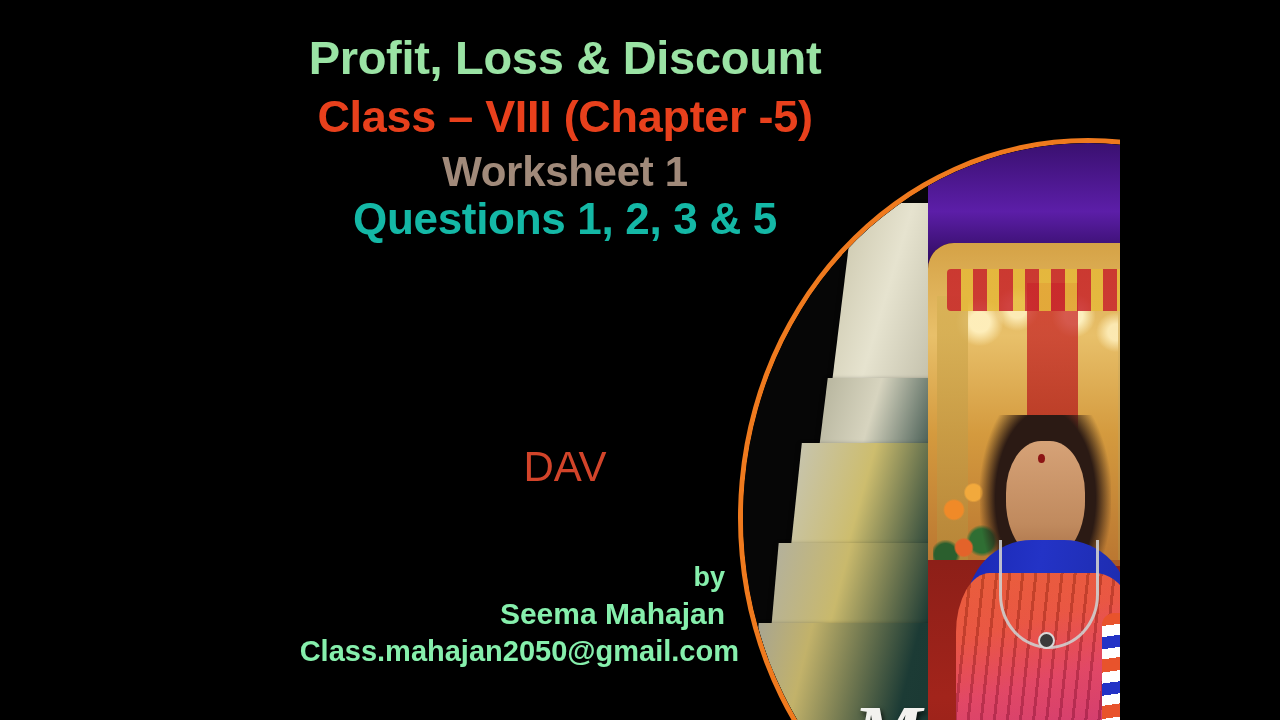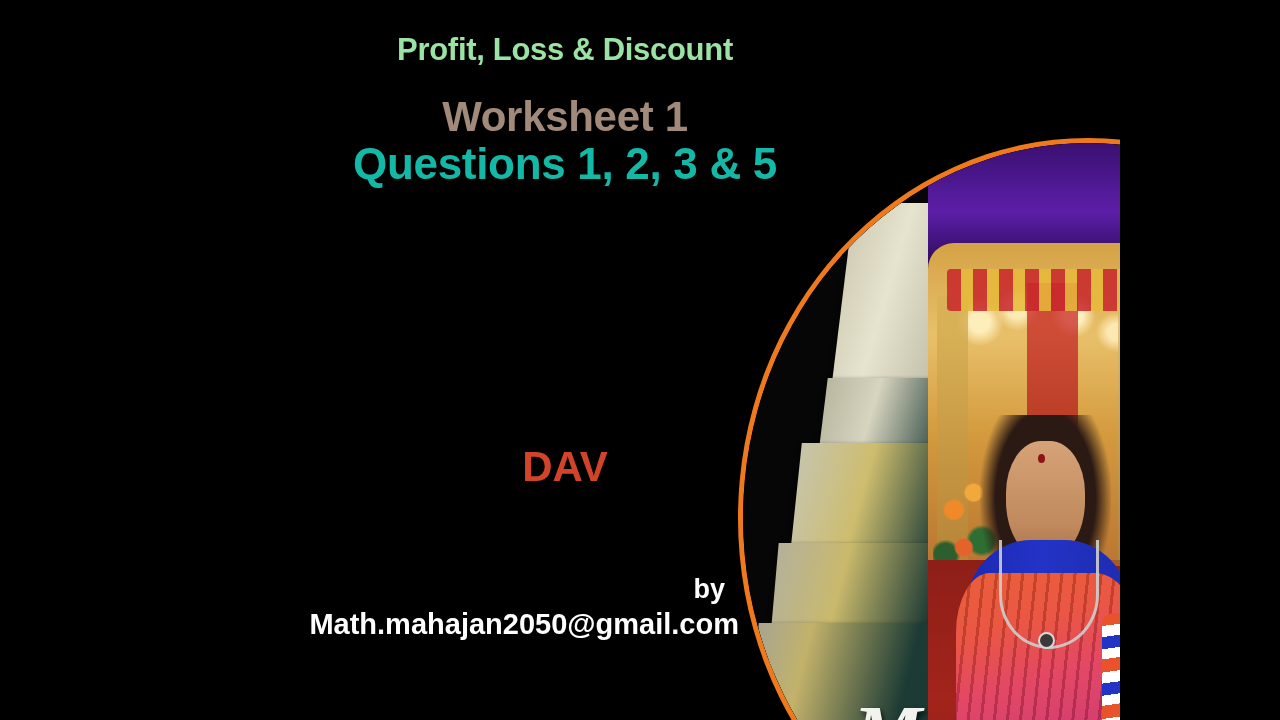--- a/index.html
+++ b/index.html
@@ -37,23 +37,23 @@
     pointer-events: auto;
   }
   .line {
     display: block;
     font-weight: bold;
     letter-spacing: -0.3px;
     white-space: nowrap;
     line-height: 1.0;
   }
   .l-topic {
-    font-size: 31px;
+    font-size: 47px;
     color: #9ae3a4;
-    margin-bottom: 31px;
+    margin-bottom: 13px;
   }
   .l-class {
     font-size: 45px;
     color: #e8401c;
     margin-bottom: 12px;
   }
   .l-worksheet {
     font-size: 42px;
     color: #a18a7a;
     margin-bottom: 4px;
@@ -63,32 +63,32 @@
     color: #14b8a6;
   }
 
   .org-name {
     position: absolute;
     left: 155px;
     top: 443px;
     width: 820px;
     text-align: center;
     font-size: 42px;
-    font-weight: bold;
+    font-weight: normal;
     color: #d2442a;
     pointer-events: auto;
   }
 
   .credits {
     position: absolute;
     left: 60px;
-    top: 574px;
+    top: 562px;
     width: 665px;
     text-align: right;
-    color: #ffffff;
+    color: #86efac;
     pointer-events: auto;
   }
   .credit-by {
     font-size: 27px;
     font-weight: bold;
     line-height: 1.18;
   }
   .credit-name {
     font-size: 30px;
     font-weight: bold;
@@ -353,26 +353,28 @@
     </div>
   </div>
 
   <div class="right-mask"></div>
   <div class="bottom-mask"></div>
 
   <div class="text-col">
 
     <div class="title-stack">
       <span class="line l-topic">Profit, Loss &amp; Discount</span>
+      <span class="line l-class">Class – VIII (Chapter -5)</span>
       <span class="line l-worksheet">Worksheet 1</span>
       <span class="line l-questions">Questions 1, 2, 3 &amp; 5</span>
     </div>
 
     <div class="org-name">DAV</div>
 
     <div class="credits">
       <div class="credit-by">by</div>
-      <div class="credit-email">Math.mahajan2050@gmail.com</div>
+      <div class="credit-name">Seema Mahajan</div>
+      <div class="credit-email">Class.mahajan2050@gmail.com</div>
     </div>
 
   </div>
 
 </div>
 
 </body></html>

